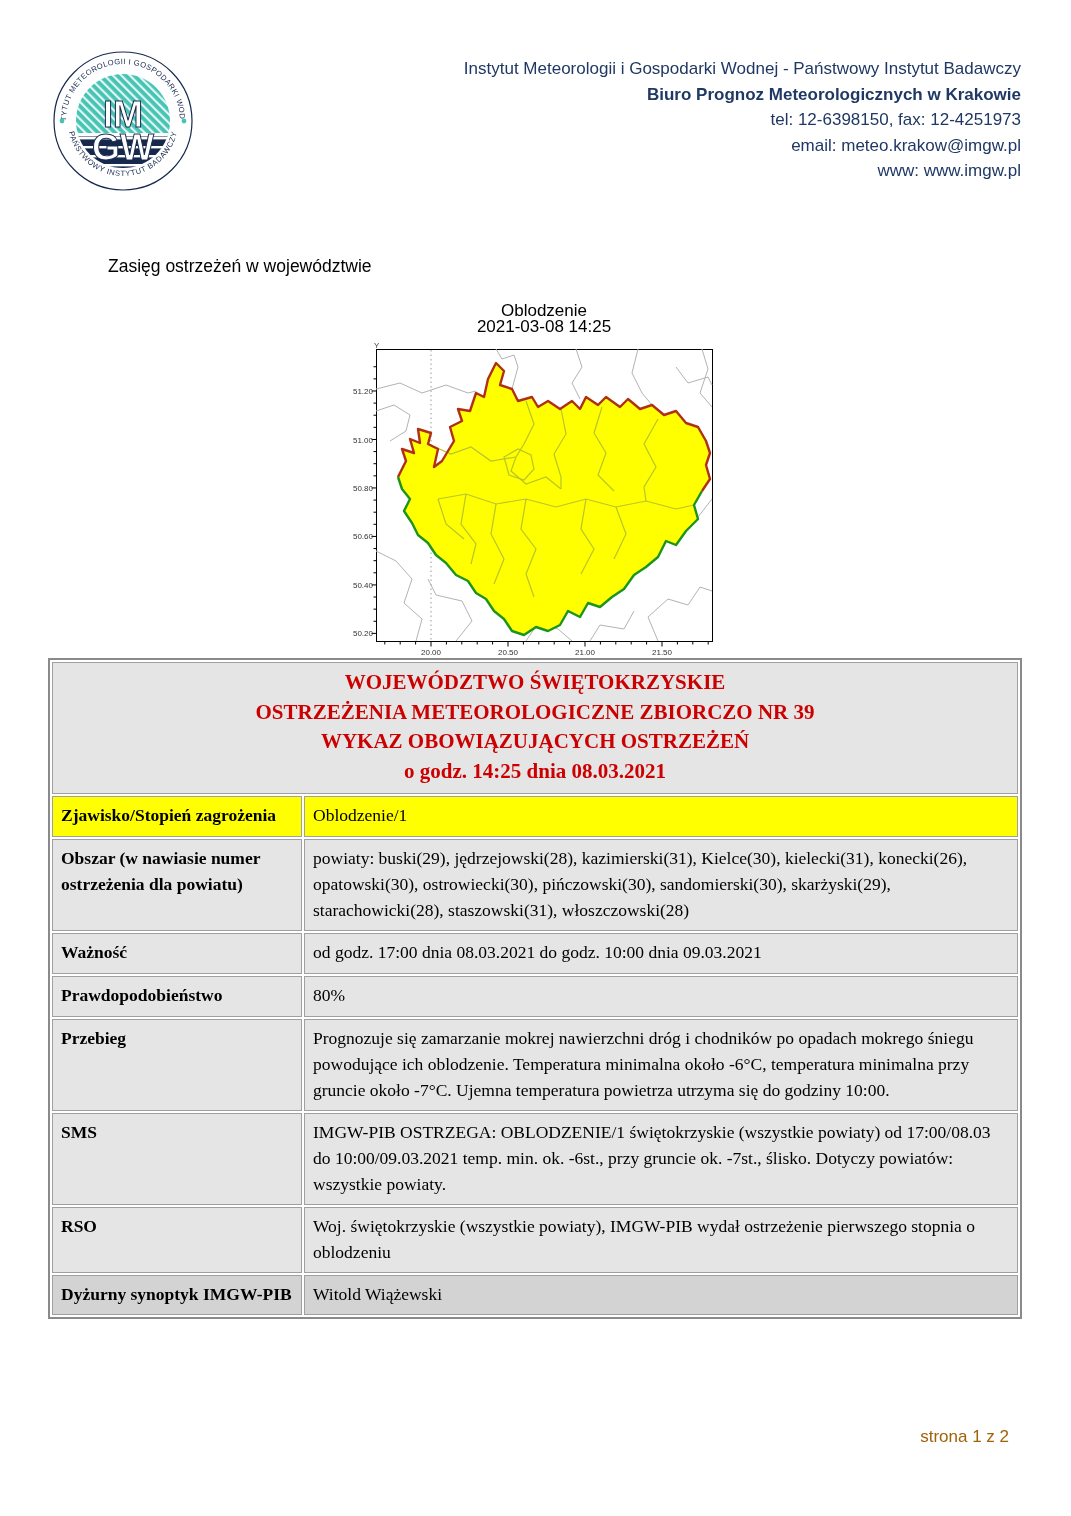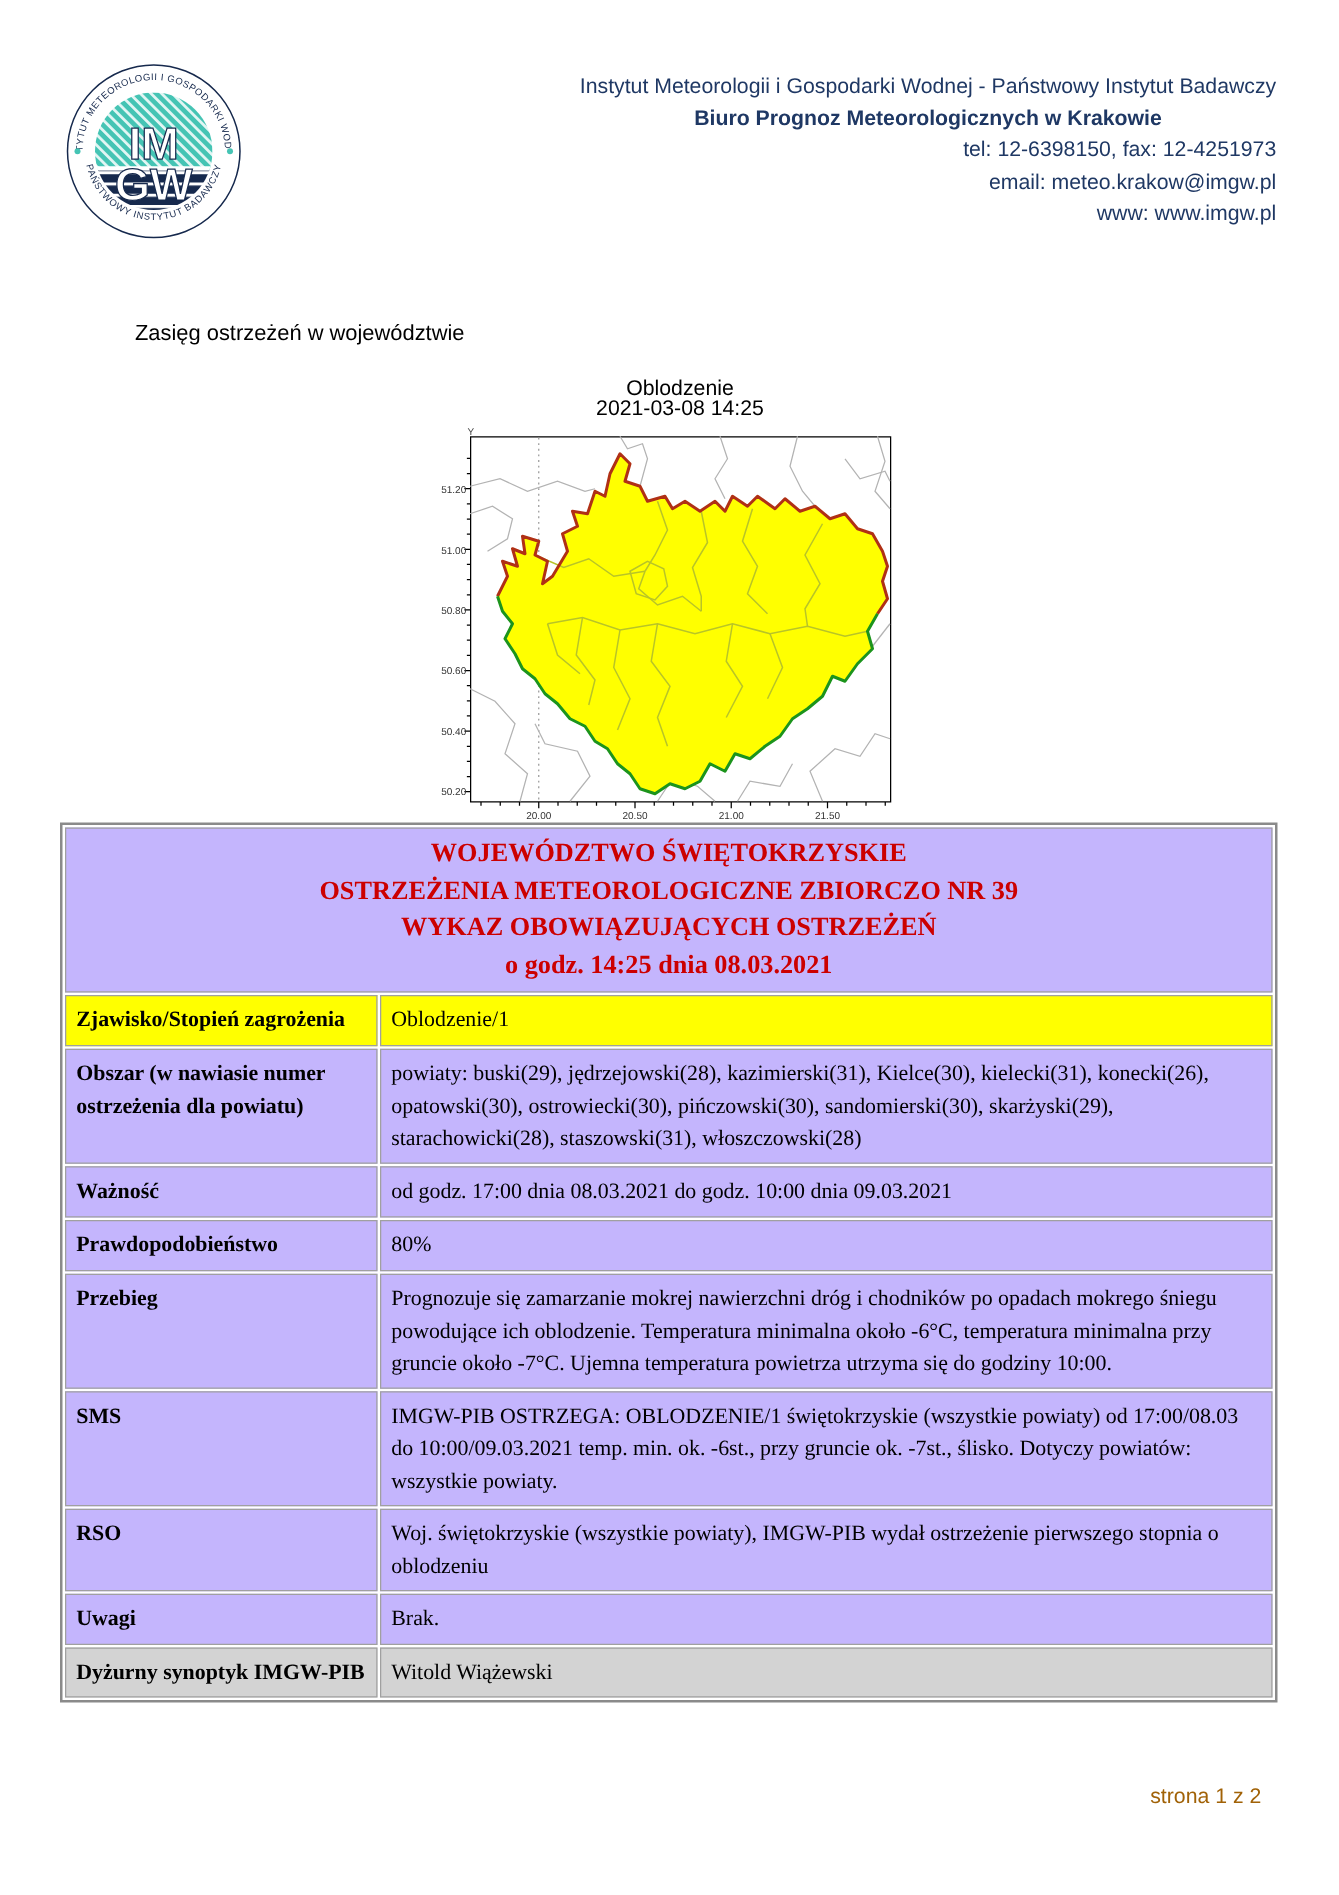--- a/index.html
+++ b/index.html
@@ -10,42 +10,42 @@
     overflow:hidden;
   }
   .page { position:absolute; inset:0; }
 
   
   .logo-wrap { position:absolute; left:52px; top:50px; width:142px; height:142px; }
   .header-text {
     position:absolute; right:50px; top:56px; text-align:right;
     color:#1f3864; font-size:17px; line-height:25.5px;margin-left:40px;
   }
-  .header-text .office { font-weight:bold;text-align:center; }
+  .header-text .office { font-weight:bold; }
 
   
   .section-heading {
     position:absolute; top:256px; left:108px; width:910px;
     font-size:17.5px; color:#000;
   }
   .map-block { position:absolute; left:338px; top:303px; width:382px; }
   .map-titles { margin-left:38px; width:336px; text-align:center;
     font-size:17px; line-height:16px; color:#000; }
   .map-svg { display:block; margin-top:6px; }
 
   
   .warning-table-wrap { position:absolute; left:48px; top:658px; width:974px; }
   table.warning {
     width:974px; border-collapse:separate; border-spacing:2px;
     border:2px solid #8a8a8a; background:#ffffff;
   }
   table.warning td {
     border:1px solid #a0a0a0; vertical-align:top;
     font-family:"Liberation Serif", serif; font-size:17.5px; line-height:26px;
-    padding:5px 8px 7px 8px; background:#c4b5fd;
+    padding:5px 8px 7px 8px; background:#e5e5e5;
   }
   td.title-cell {
     text-align:center; padding:12px 10px 14px 10px;
   }
   .title-line {
     color:#cc0000; font-weight:bold; font-size:21px; line-height:29.5px;
     font-family:"Liberation Serif", serif;
   }
   td.label-cell { width:250px; font-weight:bold; }
   tr.hl-yellow td { background:#ffff00;margin-left:48px; }
@@ -268,24 +268,20 @@
   <tr>
     <td class="label-cell">SMS</td>
     <td class="value-cell">IMGW-PIB OSTRZEGA: OBLODZENIE/1 świętokrzyskie (wszystkie powiaty) od 17:00/08.03 do 10:00/09.03.2021 temp. min. ok. -6st., przy gruncie ok. -7st., ślisko. Dotyczy powiatów: wszystkie powiaty.</td>
   </tr>
 
   <tr>
     <td class="label-cell">RSO</td>
     <td class="value-cell">Woj. świętokrzyskie (wszystkie powiaty), IMGW-PIB wydał ostrzeżenie pierwszego stopnia o oblodzeniu</td>
   </tr>
 
-  <tr class="row-remarks">
-    <td class="label-cell">Uwagi</td>
-    <td class="value-cell">Brak.</td>
-  </tr>
 
   <tr class="hl-gray">
     <td class="label-cell">Dyżurny synoptyk IMGW-PIB</td>
     <td class="value-cell">Witold Wiążewski</td>
   </tr>
 </tbody>
     </table>
   </div>
 
   <div class="footer-page">strona 1 z 2</div>

